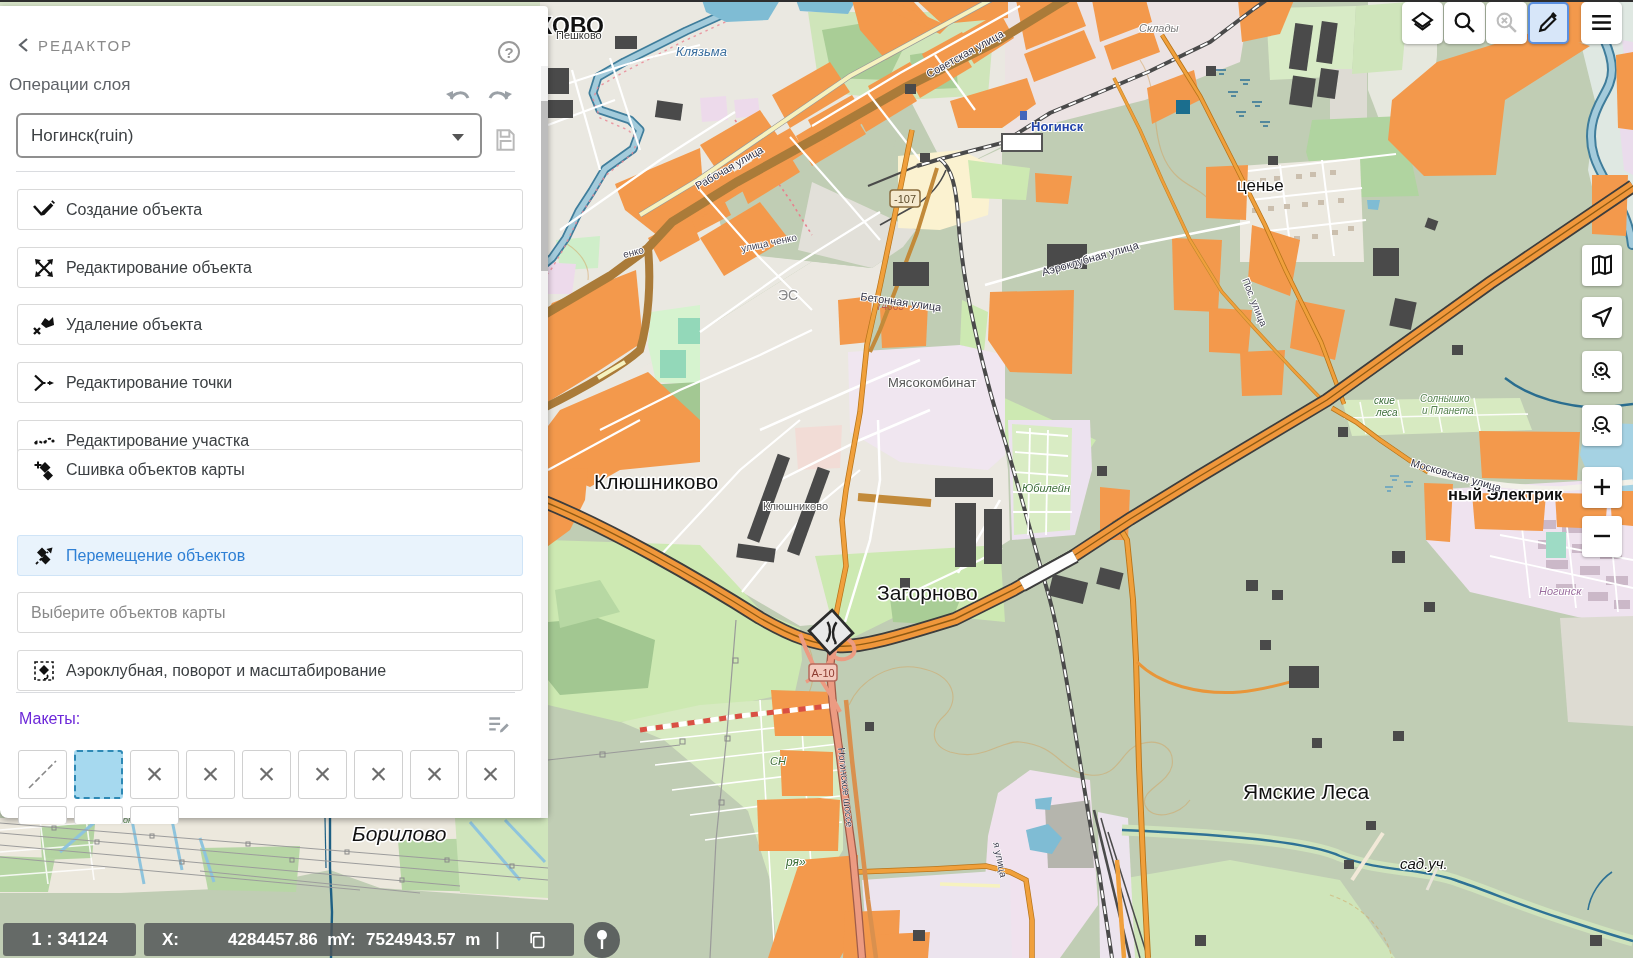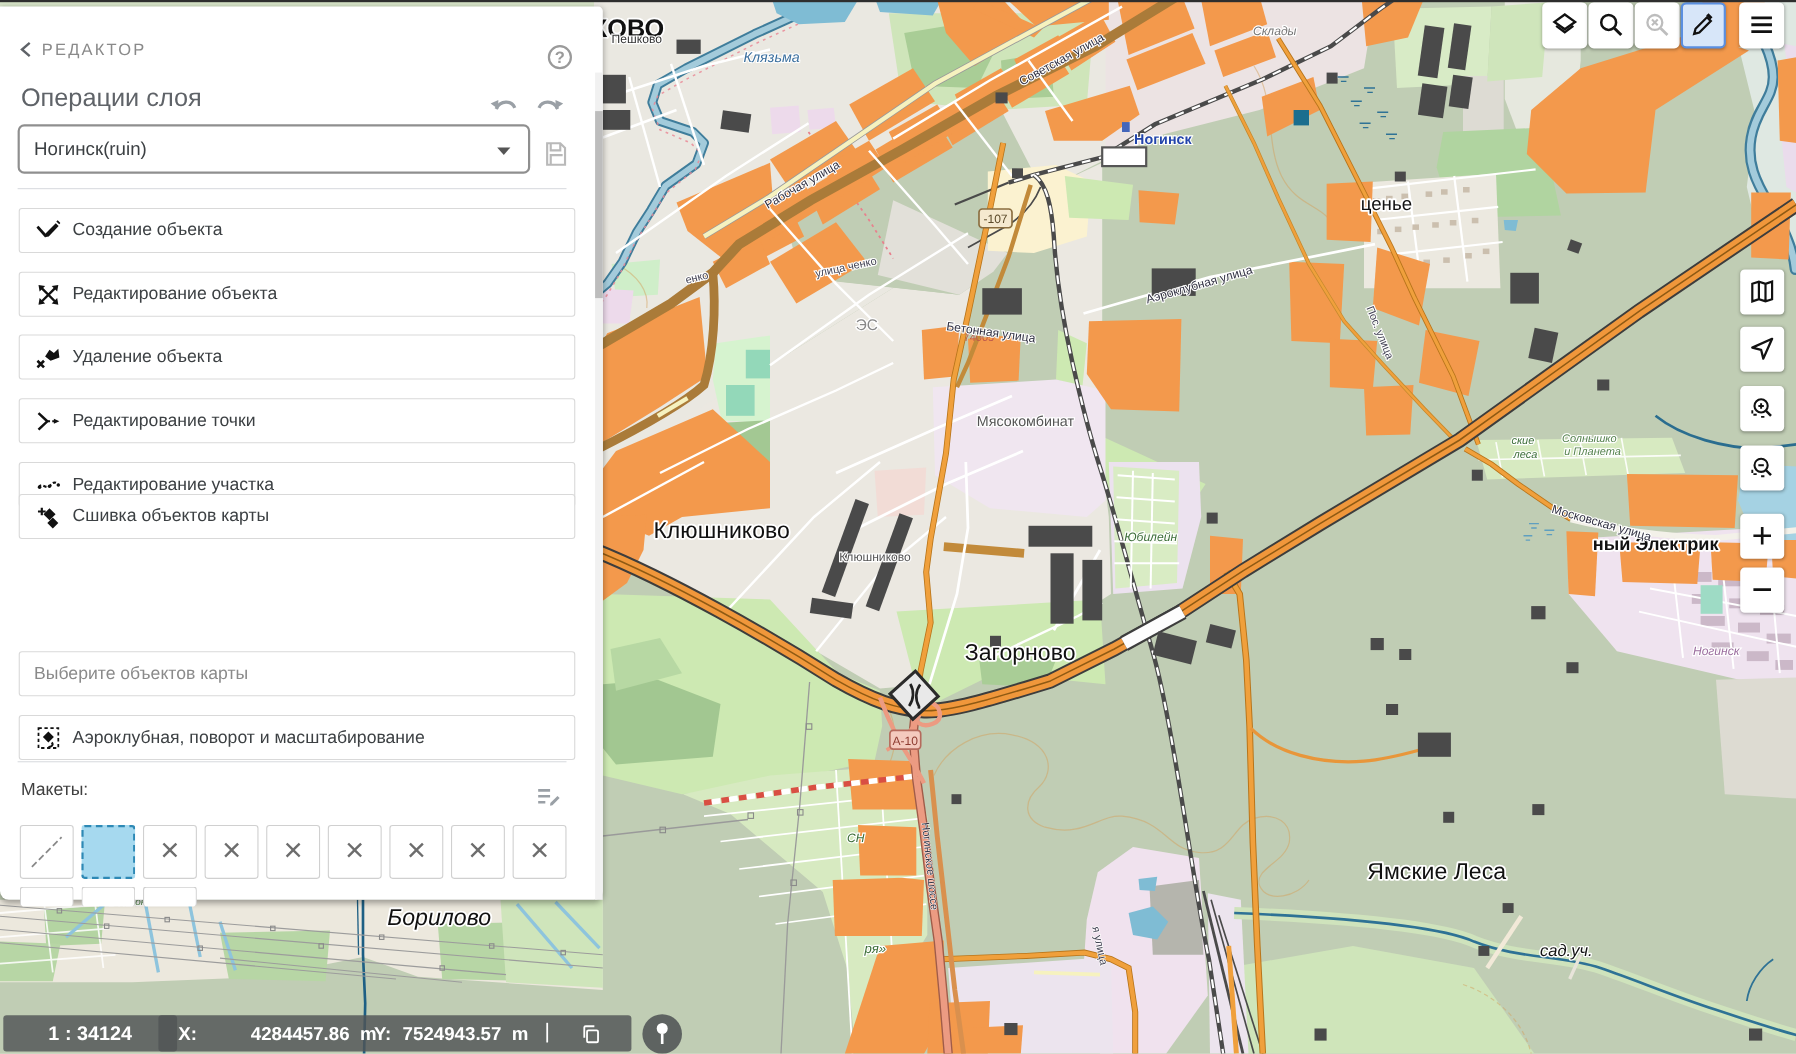--- a/index.html
+++ b/index.html
@@ -10,51 +10,51 @@
 
   
   #panel { position:absolute; left:0; top:6px; width:548px; height:812px; background:#fff;
            border-radius:0 4px 8px 8px; box-shadow:0 2px 6px rgba(0,0,0,.35); z-index:20; }
   #ptrack { position:absolute; right:0px; top:60px; width:7px; height:752px; background:#f1f1f1; border-radius:0; }
   #pthumb { position:absolute; right:0px; top:95px; width:7px; height:170px; background:#bdbdbd; }
   .phead { position:absolute; left:38px; top:31px; color:#8a8a8a; font-size:15px; letter-spacing:2px; }
   .backarr { position:absolute; left:17px; top:32px; width:14px; height:14px; }
   .helpq { position:absolute; left:498px; top:35px; width:22px; height:22px; border:2px solid #9a9a9a; border-radius:50%;
            color:#9a9a9a; font-size:15px; font-weight:bold; text-align:center; line-height:19px; }
-  .opslabel { position:absolute; left:19px; top:69px; color:#5f6368; font-size:23px; }
+  .opslabel { position:absolute; left:9px; top:69px; color:#5f6368; font-size:17px; }
   .combo { position:absolute; left:16px; top:107px; width:466px; height:45px; border:2px solid #8f8f8f; border-radius:6px; }
   .combo span { position:absolute; left:13px; top:11px; font-size:17px; color:#3c4043; }
   .caret { position:absolute; right:16px; top:19px; width:0; height:0; border-left:6px solid transparent;
            border-right:6px solid transparent; border-top:7px solid #555; }
   .divider { position:absolute; left:16px; width:499px; height:1px; background:#dadce0; }
   .btnrow { position:absolute; left:17px; width:506px; height:41px; border:1px solid #d9d9d9; border-radius:3px; background:#fff; }
   .btnrow span { position:absolute; left:48px; top:11px; font-size:16px; color:#3c4043; }
   .btnrow svg { position:absolute; left:15px; top:9px; }
   .btnrow.active { background:#e9f3fc; border-color:#cfe4f7; }
   .btnrow.active span { color:#2f80d5; }
   .btnrow.noicon span { left:13px; color:#8a8a8a; }
-  .mklabel { position:absolute; left:19px; top:704px; color:#404040; font-size:16px; }
+  .mklabel { position:absolute; left:19px; top:704px; color:#6d28d9; font-size:16px; }
   .mkbox { position:absolute; width:49px; height:49px; border:1px solid #d0d0d0; border-radius:3px; background:#fff; }
   .mkbox.sel { background:#a6d9ef; border:2px dashed #2e89b5; }
   .mkx { color:#6d6d6d; font-size:30px; line-height:46px; text-align:center; font-weight:400; }
 
   
   .tbtn { position:absolute; top:2px; width:41px; height:42px; background:#fff; border-radius:5px;
           box-shadow:0 1px 3px rgba(0,0,0,.3); z-index:25; }
   .tbtn svg { position:absolute; left:8px; top:8px; }
   .tbtn.act { background:#d7e6f9; border:2px solid #5a8fe0; }
   
   .rbtn { position:absolute; left:1582px; width:40px; height:41px; background:#fff; border-radius:4px;
           box-shadow:0 1px 3px rgba(0,0,0,.3); z-index:25; }
   .rbtn svg { position:absolute; left:8px; top:8px; }
 
   
   .bbox { position:absolute; background:rgba(80,84,85,.82); border-radius:3px; color:#fff; z-index:25;
           font-size:18px; font-weight:bold; }
-  #bscale { left:3px; top:923px; width:158px; height:33px; text-align:center; line-height:33px; }
+  #bscale { left:3px; top:923px; width:133px; height:33px; text-align:center; line-height:33px; }
   #bcoord { left:144px; top:923px; width:430px; height:33px; font-size:17px; }
   #bpin   { left:584px; top:922px; width:36px; height:36px; border-radius:50%; background:rgba(80,84,85,.88); }
 </style>
 </head>
 <body>
 <div id="stage">
 <svg id="mapsvg" width="1633" height="958" viewBox="0 0 1633 958">
 
 <rect x="0" y="0" width="1633" height="958" fill="#c0cdb4"></rect>
 
@@ -666,20 +666,29 @@
         <span>Редактирование точки</span>
       </div>
   <div class="btnrow" style="top:443px">
         <svg width="22" height="22" viewBox="0 0 22 22">
           <path d="M12 3 l5.5 5.5 -5.5 5.5 -5.5 -5.5 z" fill="#111"></path>
           <path d="M15 11.5 l5 5 -5 5 -5 -5 z" fill="#111"></path>
           <path d="M1.5 6 h7 M5 2.5 v7" stroke="#111" stroke-width="2"></path>
         </svg>
         <span>Сшивка объектов карты</span>
       </div>
+  <div class="btnrow active" style="top:529px">
+        <svg width="22" height="22" viewBox="0 0 22 22">
+          <path d="M9 2.5 l5 5 -5 5 -5 -5 z" fill="#111"></path>
+          <path d="M12.5 9.5 l5 5 -5 5 -5 -5 z" fill="#111"></path>
+          <path d="M3 19 L15 7" stroke="#111" stroke-width="1.8" stroke-dasharray="3 2.2"></path>
+          <path d="M19.5 2.5 l-1.5 6 -4.5 -4.5 z" fill="#111"></path>
+        </svg>
+        <span>Перемещение объектов</span>
+      </div>
   <div class="btnrow noicon" style="top:586px">
         <span>Выберите объектов карты</span>
       </div>
   <div class="btnrow" style="top:644px">
         <svg width="22" height="22" viewBox="0 0 22 22">
           <rect x="2" y="2" width="18" height="18" fill="none" stroke="#111" stroke-width="1.6" stroke-dasharray="3 2.4"></rect>
           <path d="M11 5 l5 5 -5 5 -5 -5 z" fill="#111"></path>
           <path d="M14 15 c2 2 0 4 -3 4" stroke="#111" stroke-width="1.8" fill="none"></path>
         </svg>
         <span>Аэроклубная, поворот и масштабирование</span>

